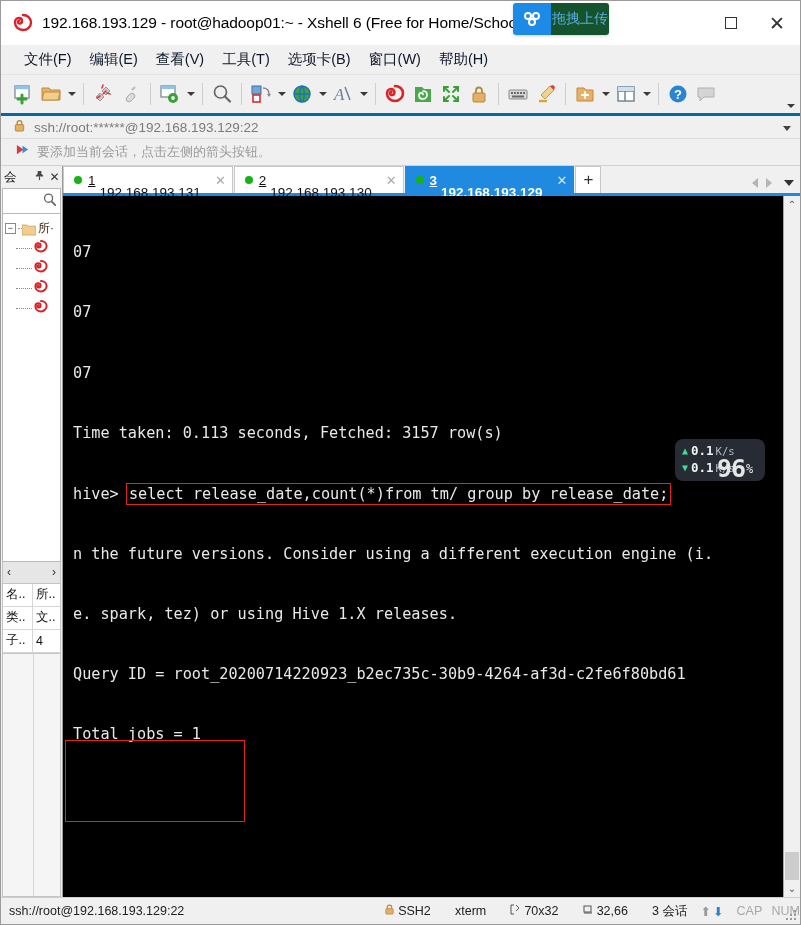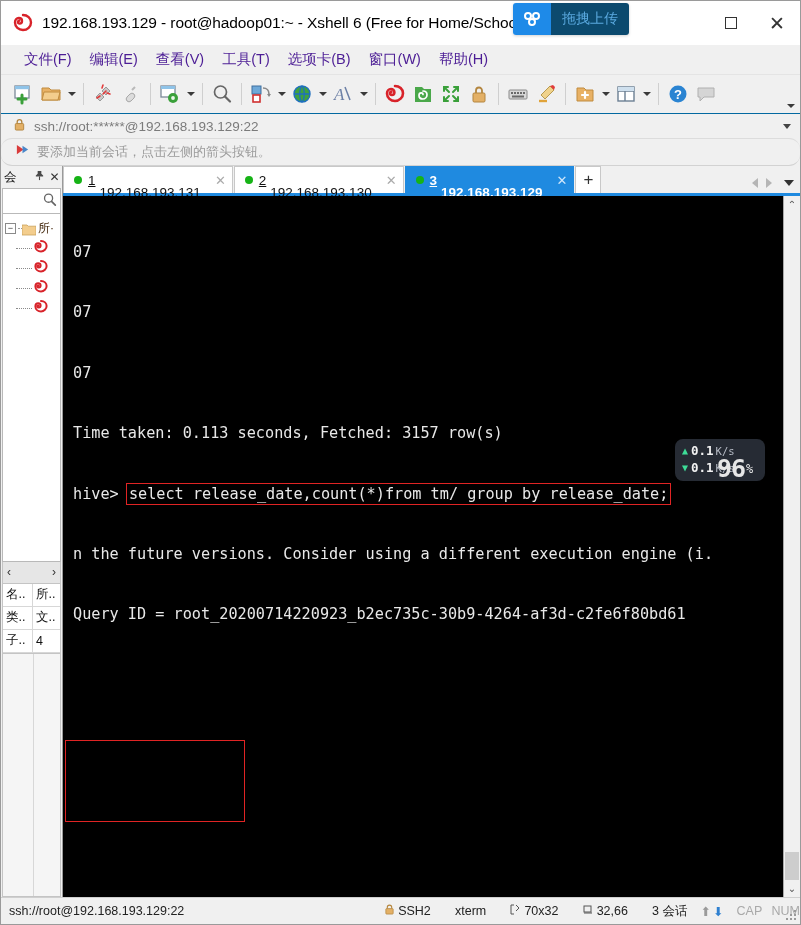--- a/index.html
+++ b/index.html
@@ -46,33 +46,33 @@
     position: absolute; left: 512px; top: 2px;
     height: 32px; display: flex; align-items: stretch;
     border-radius: 3px; overflow: hidden;
     box-shadow: 0 1px 3px rgba(0,0,0,.18);
   }
   .pan-logo {
     width: 38px; background: #1e8ae8; display: flex;
     align-items: center; justify-content: center;
   }
   .pan-label {
-    background: #0c4a6e; color: #5aa9df; font-size: 14px;
-    display: flex; align-items: center; padding: 0 11px; white-space: nowrap;
+    background: #14532d; color: #5aa9df; font-size: 14px;
+    display: flex; align-items: center; padding: 0 1px; white-space: nowrap;
   }
 
   
   .menubar {
     height: 30px; flex: 0 0 30px;
     background: #f0f0f0;
     display: flex; align-items: center; padding-left: 14px;
     border-bottom: 1px solid #e4e4e4;
   }
   .menu-item {
-    font-size: 14.5px; color: #4c1d95; padding: 3px 9px; white-space: nowrap;
+    font-size: 14.5px; color: #0f172a; padding: 3px 9px; white-space: nowrap;
   }
 
   
   .toolbar {
     height: 38px; flex: 0 0 38px;
     background: #f0f0f0;
     display: flex; align-items: center; padding-left: 8px;
     position: relative;
   }
   .tb { display: flex; align-items: center; height: 30px; padding: 0 3px; }
@@ -85,35 +85,35 @@
   .tb-overflow {
     position: absolute; right: 5px; bottom: 5px;
     width: 0; height: 0; border-left: 4px solid transparent; border-right: 4px solid transparent;
     border-top: 4px solid #3a3a3a;
   }
 
   
   .addrbar {
     height: 25px; flex: 0 0 25px;
     background: #f0f0f0; display: flex; align-items: center;
-    padding-left: 12px; border-top: 1px solid #0369a1;
+    padding-left: 12px; border-top: 3px solid #0369a1;
     position: relative;
   }
   .addr-text { font-size: 13.5px; color: #7b7b7b; margin-left: 8px; }
   .addr-caret {
     position: absolute; right: 9px; top: 10px;
     width: 0; height: 0; border-left: 4px solid transparent; border-right: 4px solid transparent;
     border-top: 5px solid #444;
   }
 
   
   .noticebar {
     height: 28px; flex: 0 0 28px;
     background: #f0f0f0; display: flex; align-items: center; padding-left: 14px;
-    border-top: 1px solid #dcdcdc; border-bottom: 1px solid #d2d2d2; border-radius: 11px;
+    border-top: 1px solid #dcdcdc; border-bottom: 1px solid #d2d2d2;
   }
   .notice-text { font-size: 13px; color: #9b9b9b; margin-left: 7px; }
 
   
   .body-row { flex: 1 1 auto; display: flex; min-height: 0; }
 
   
   .sidebar {
     width: 62px; flex: 0 0 62px; background: #f0f0f0;
     display: flex; flex-direction: column; border-right: 1px solid #9a9a9a;
@@ -584,21 +584,23 @@
       </div>
 
       <div class="term-wrap">
         <div class="term">
           <div class="line">07</div>
           <div class="line">07</div>
           <div class="line">07</div>
           <div class="line">Time taken: 0.113 seconds, Fetched: 3157 row(s)</div>
           <div class="line"><span>hive&gt; </span><span class="hl-cmd">select release_date,count(*)from tm/ group by release_date;</span></div>
           <div class="line">n the future versions. Consider using a different execution engine (i.</div>
+          <div class="line">e. spark, tez) or using Hive 1.X releases.</div>
           <div class="line">Query ID = root_20200714220923_b2ec735c-30b9-4264-af3d-c2fe6f80bd61</div>
+          <div class="line">Total jobs = 1</div>
           
           
           
           
           
           
           
           
           
           

